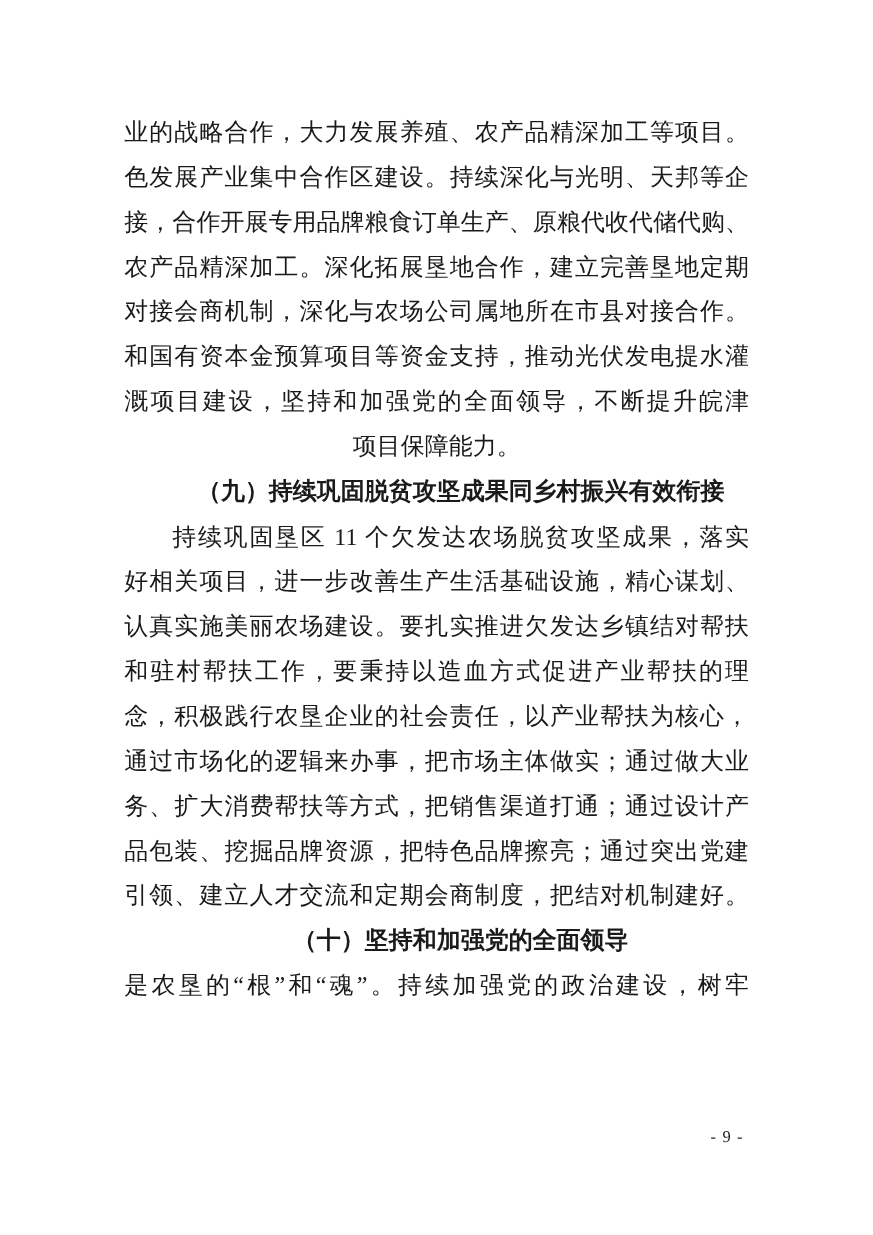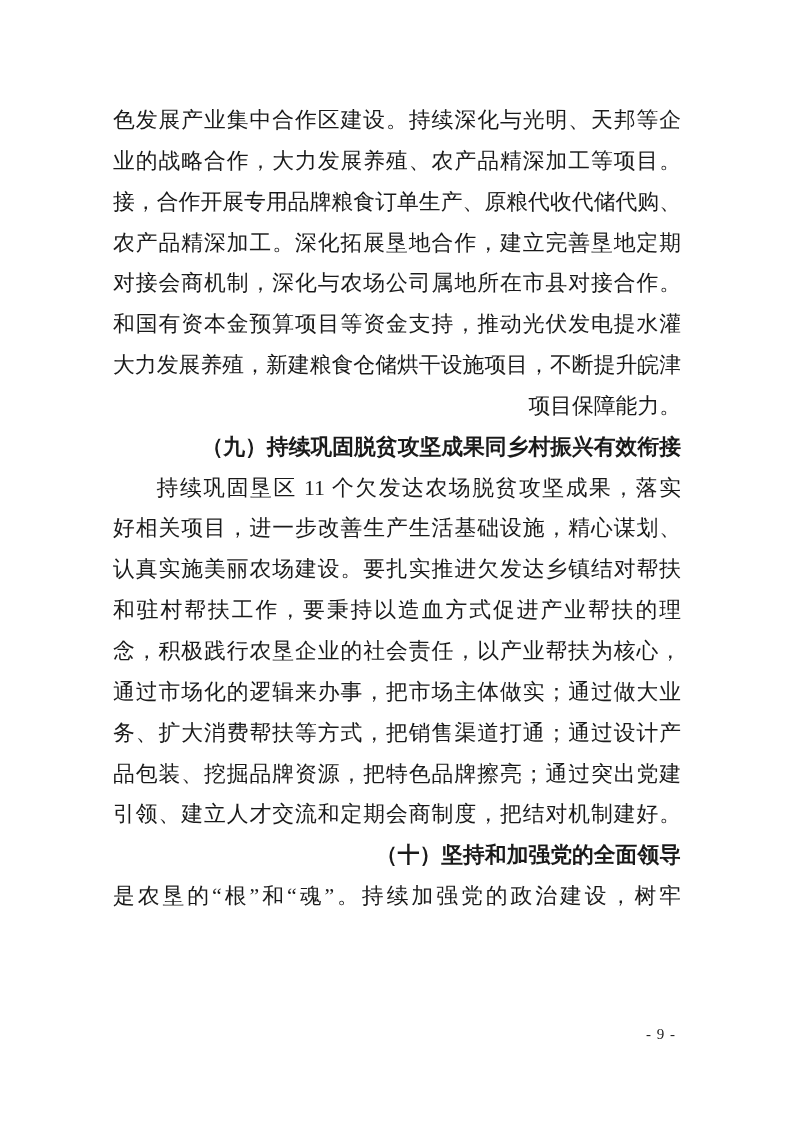--- a/index.html
+++ b/index.html
@@ -20,21 +20,21 @@
     position: absolute;
     left: 113px;
     top: 100px;
     width: 568px;
   }
   .line {
     height: 40.85px;
     line-height: 40.85px;
     font-size: 21.8px;
     white-space: nowrap;
-    text-align: right;
+    text-align: center;
     letter-spacing: 0;
   }
   .line.fill {
     white-space: normal;
     text-align: justify;
     text-align-last: justify;
   }
   .line.indent {
     text-indent: 2em;
   }
@@ -50,27 +50,27 @@
     font-size: 15px;
     letter-spacing: 1px;
     color: #1a1a1a;
   }
 </style>
 </head>
 <body>
 
 <div class="page">
   <div class="text-block">
+      <div class="line fill">业的战略合作，大力发展养殖、农产品精深加工等项目。</div>
       <div class="line fill">色发展产业集中合作区建设。持续深化与光明、天邦等企</div>
-      <div class="line fill">业的战略合作，大力发展养殖、农产品精深加工等项目。</div>
       <div class="line fill">接，合作开展专用品牌粮食订单生产、原粮代收代储代购、</div>
       <div class="line fill">农产品精深加工。深化拓展垦地合作，建立完善垦地定期</div>
       <div class="line fill">对接会商机制，深化与农场公司属地所在市县对接合作。</div>
       <div class="line fill">和国有资本金预算项目等资金支持，推动光伏发电提水灌</div>
-      <div class="line fill">大力发展养殖，新建粮食仓储烘干设施项目，不断提升皖津</div>
+      <div class="line fill">溉项目建设，坚持和加强党的全面领导，不断提升皖津</div>
       <div class="line">项目保障能力。</div>
       <div class="line heading indent">（九）持续巩固脱贫攻坚成果同乡村振兴有效衔接</div>
       <div class="line indent fill">持续巩固垦区 11 个欠发达农场脱贫攻坚成果，落实</div>
       <div class="line fill">好相关项目，进一步改善生产生活基础设施，精心谋划、</div>
       <div class="line fill">认真实施美丽农场建设。要扎实推进欠发达乡镇结对帮扶</div>
       <div class="line fill">和驻村帮扶工作，要秉持以造血方式促进产业帮扶的理</div>
       <div class="line fill">念，积极践行农垦企业的社会责任，以产业帮扶为核心，</div>
       <div class="line fill">通过市场化的逻辑来办事，把市场主体做实；通过做大业</div>
       <div class="line fill">务、扩大消费帮扶等方式，把销售渠道打通；通过设计产</div>
       <div class="line fill">品包装、挖掘品牌资源，把特色品牌擦亮；通过突出党建</div>

